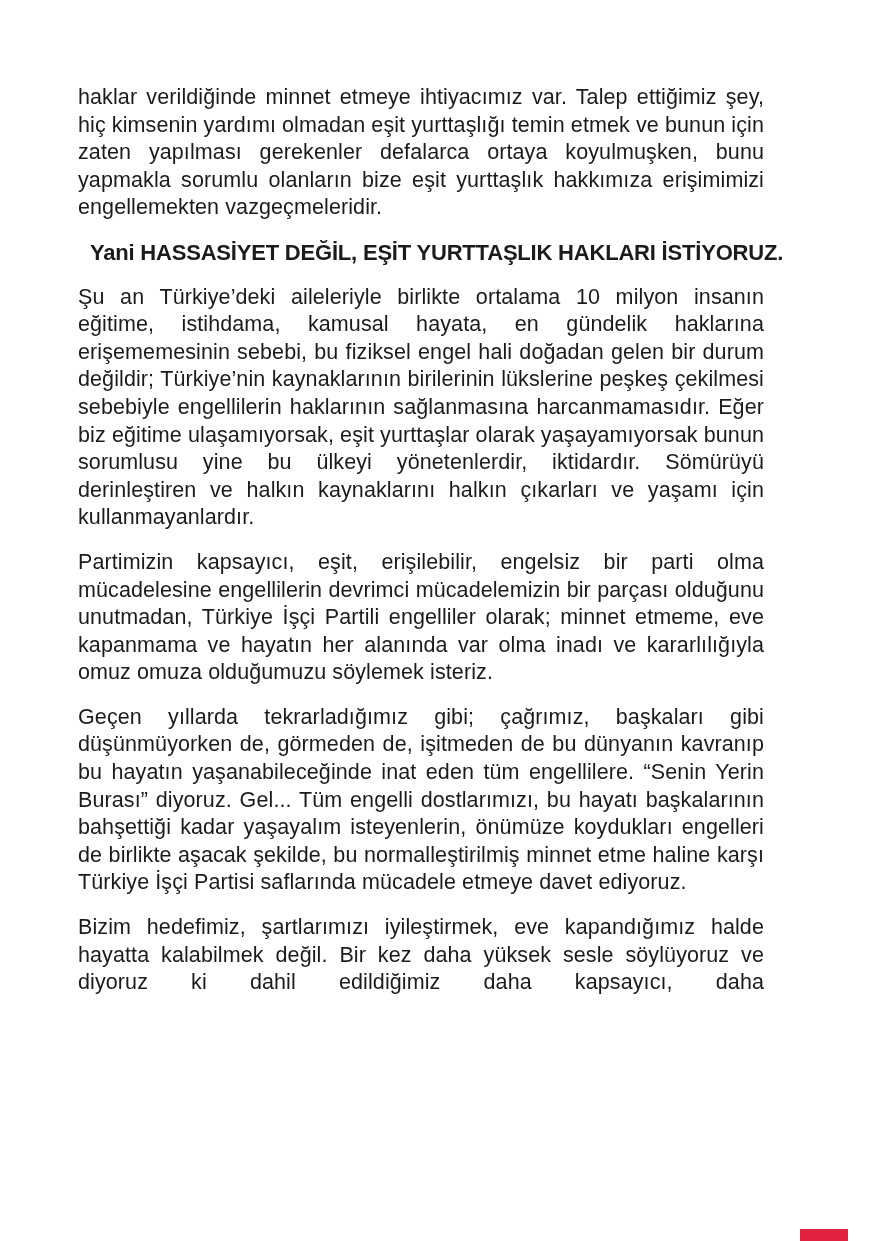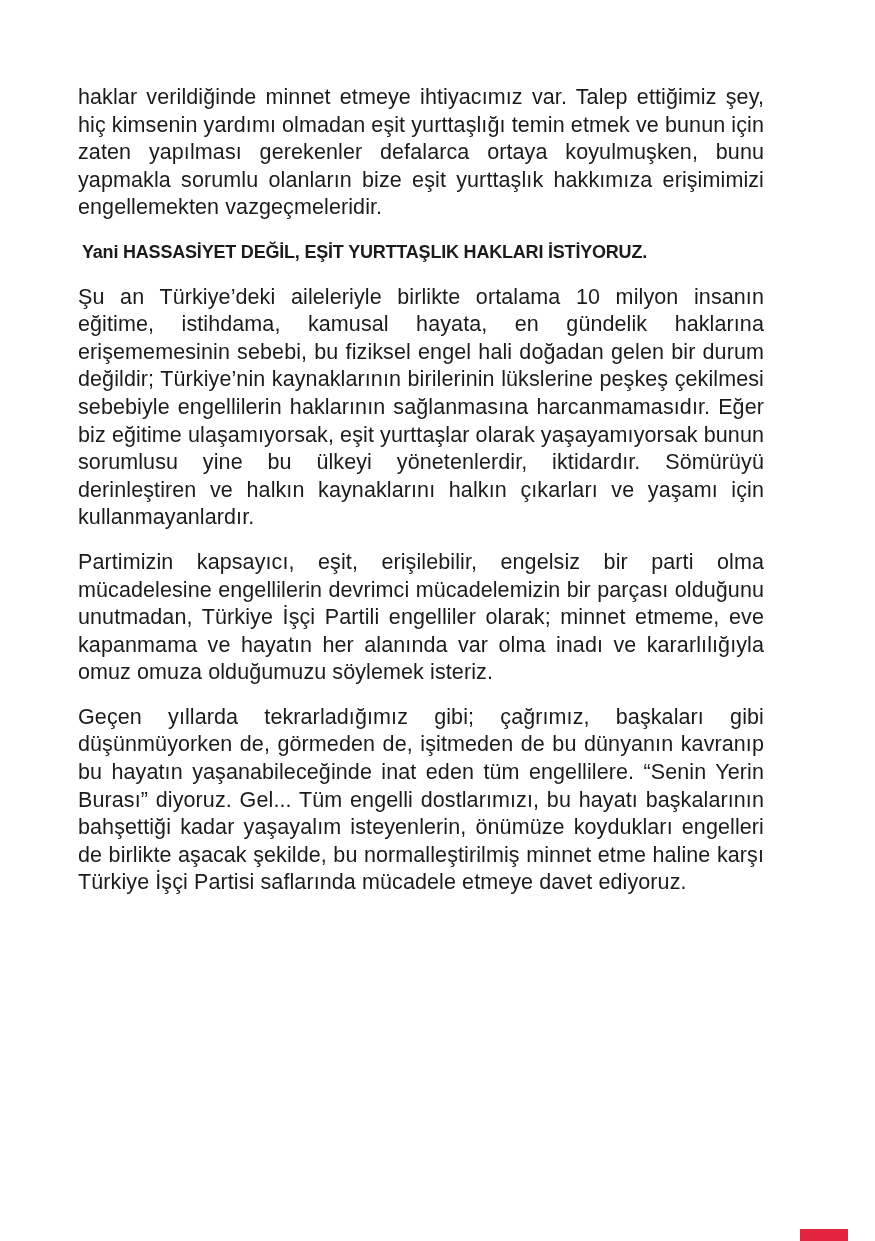--- a/index.html
+++ b/index.html
@@ -25,22 +25,22 @@
       margin: 0 0 17px 0;
       font-size: 21.5px;
       line-height: 27.6px;
       text-align: justify;
       letter-spacing: 0.1px;
     }
     .para.last-line-left {
       text-align-last: left;
     }
     .headline {
-      margin: 0 0 17px 4px;
-      font-size: 18px;
+      margin: 0 0 17px 12px;
+      font-size: 22px;
       line-height: 27.6px;
       font-weight: bold;
       letter-spacing: -0.2px;
       white-space: nowrap;
     }
     .page-badge {
       position: absolute;
       left: 800px;
       top: 1197px;
       width: 48px;
@@ -56,17 +56,18 @@
   </style>
 </head>
 <body>
 
 <main class="page-body">
   <p class="para">haklar verildiğinde minnet etmeye ihtiyacımız var. Talep ettiğimiz şey, hiç kimsenin yardımı olmadan eşit yurttaşlığı temin etmek ve bunun için zaten yapılması gerekenler defalarca ortaya koyulmuşken, bunu yapmakla sorumlu olanların bize eşit yurttaşlık hakkımıza erişimimizi engellemekten vazgeçmeleridir.</p>
   <p class="headline">Yani HASSASİYET DEĞİL, EŞİT YURTTAŞLIK HAKLARI İSTİYORUZ.</p>
   <p class="para">Şu an Türkiye’deki aileleriyle birlikte ortalama 10 milyon insanın eğitime, istihdama, kamusal hayata, en gündelik haklarına erişememesinin sebebi, bu fiziksel engel hali doğadan gelen bir durum değildir; Türkiye’nin kaynaklarının birilerinin lükslerine peşkeş çekilmesi sebebiyle engellilerin haklarının sağlanmasına harcanmamasıdır. Eğer biz eğitime ulaşamıyorsak, eşit yurttaşlar olarak yaşayamıyorsak bunun sorumlusu yine bu ülkeyi yönetenlerdir, iktidardır. Sömürüyü derinleştiren ve halkın kaynaklarını halkın çıkarları ve yaşamı için kullanmayanlardır.</p>
   <p class="para">Partimizin kapsayıcı, eşit, erişilebilir, engelsiz bir parti olma mücadelesine engellilerin devrimci mücadelemizin bir parçası olduğunu unutmadan, Türkiye İşçi Partili engelliler olarak; minnet etmeme, eve kapanmama ve hayatın her alanında var olma inadı ve kararlılığıyla omuz omuza olduğumuzu söylemek isteriz.</p>
   <p class="para">Geçen yıllarda tekrarladığımız gibi; çağrımız, başkaları gibi düşünmüyorken de, görmeden de, işitmeden de bu dünyanın kavranıp bu hayatın yaşanabileceğinde inat eden tüm engellilere. “Senin Yerin Burası” diyoruz. Gel... Tüm engelli dostlarımızı, bu hayatı başkalarının bahşettiği kadar yaşayalım isteyenlerin, önümüze koydukları engelleri de birlikte aşacak şekilde, bu normalleştirilmiş minnet etme haline karşı Türkiye İşçi Partisi saflarında mücadele etmeye davet ediyoruz.</p>
+  <p class="para last-line-left" style="text-align-last: justify;">Bizim hedefimiz, şartlarımızı iyileştirmek, eve kapandığımız halde hayatta kalabilmek değil. Bir kez daha yüksek sesle söylüyoruz ve diyoruz ki dahil edildiğimiz daha kapsayıcı, daha</p>
 </main>
 
 <div class="page-badge">
   <span>16</span>
 </div>
 
 </body></html>

